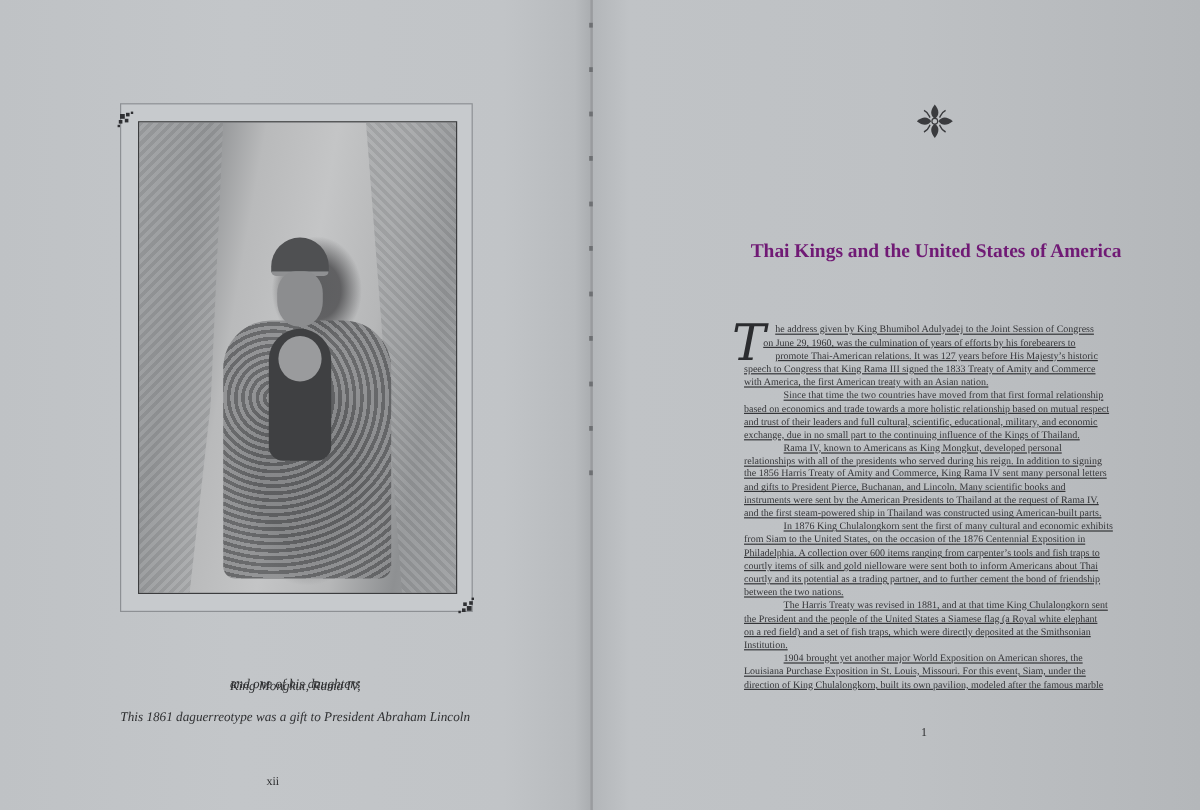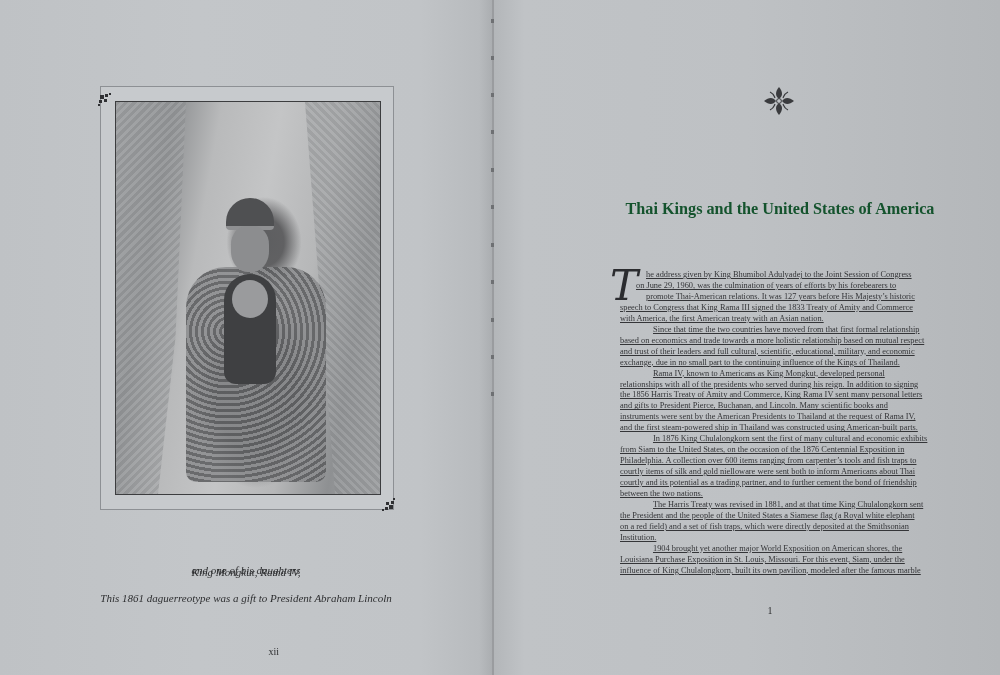--- a/index.html
+++ b/index.html
@@ -79,29 +79,29 @@
   }
   .corner-orn {
     position: absolute; width: 16px; height: 16px;
   }
 
   .caption {
     position: absolute; left: 100px; width: 292px; text-align: center;
     font-style: italic; font-size: 11px; line-height: 12px; color: #2e2f31;
   }
   .folio-left {
-    position: absolute; left: 239px; top: 646px; width: 40px; text-align: right;
+    position: absolute; left: 222px; top: 646px; width: 40px; text-align: left;
     font-size: 10px; color: #2e2f31;
   }
 
   
   .ornament { position: absolute; left: 762px; top: 86px; width: 34px; height: 30px; }
   .chapter-title {
     position: absolute; left: 600px; top: 200px; width: 360px; text-align: center;
-    font-weight: bold; font-size: 16.2px; letter-spacing: 0; color: #14532d;
+    font-weight: bold; font-size: 16.2px; letter-spacing: 0; color: #701a75;
   }
   .body-text {
     position: absolute; left: 620px; top: 270px; width: 318px;
     font-size: 8.35px; line-height: 10.95px; color: #343538;
   }
   .body-text p { margin: 0; text-align: left; white-space: nowrap; text-decoration: underline; }
   .body-text .indent { padding-left: 33px; }
   .body-text .dropcap-line { padding-left: 34px; }
   .drop-cap {
     position: absolute; left: 610px; top: 266px;
@@ -214,17 +214,17 @@
     <p>Philadelphia.  A collection over  600 items ranging from carpenter’s tools and fish traps to</p>
     <p>courtly items of silk and gold nielloware were sent both to inform Americans about Thai</p>
     <p>courtly and its potential as a trading partner, and to further cement the bond of friendship</p>
     <p>between the two nations.</p>
     <p class="indent">The Harris Treaty was revised in 1881, and at that time King Chulalongkorn sent</p>
     <p>the President and the people of the United States a Siamese flag (a Royal white elephant</p>
     <p>on a red field) and a set of fish traps, which were directly deposited at the Smithsonian</p>
     <p>Institution.</p>
     <p class="indent">1904 brought yet another major World Exposition on American shores, the</p>
     <p>Louisiana Purchase Exposition in St. Louis, Missouri.  For this event, Siam, under the</p>
-    <p>influence of King Chulalongkorn, built its own pavilion, modeled after the famous marble</p>
+    <p>direction of King Chulalongkorn, built its own pavilion, modeled after the famous marble</p>
   </div>
 
   <div class="folio-right">1</div>
 </div>
 
 </body></html>

